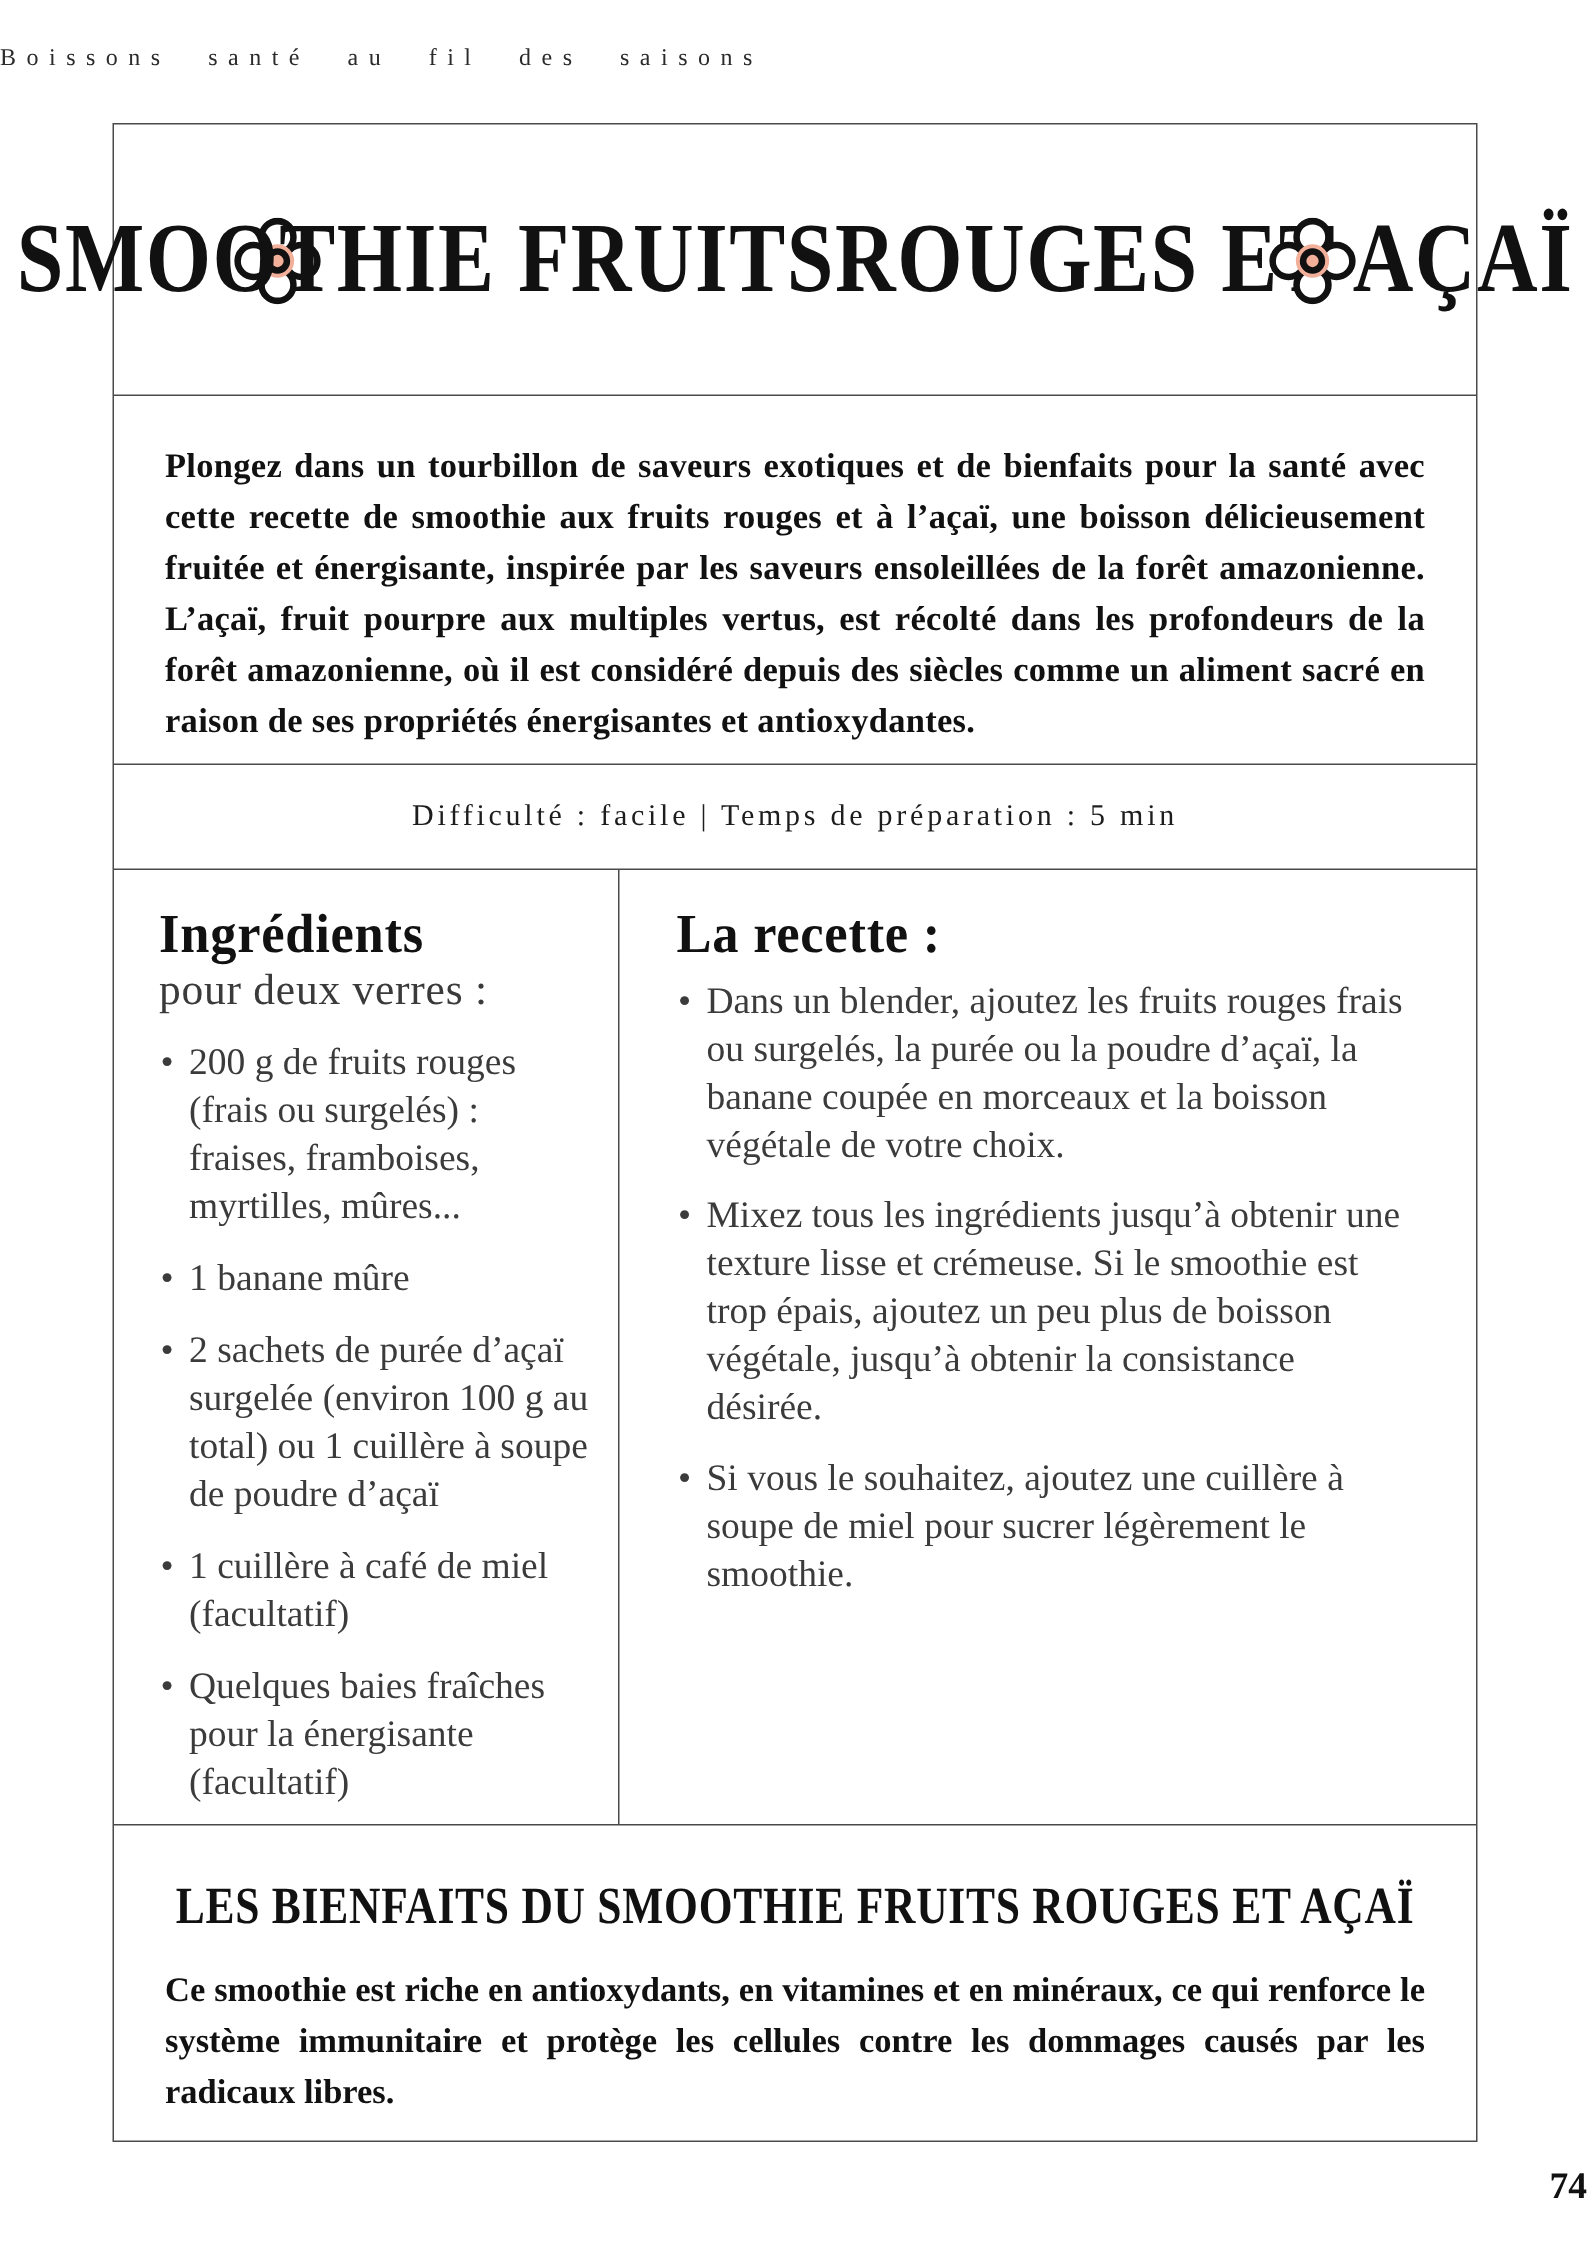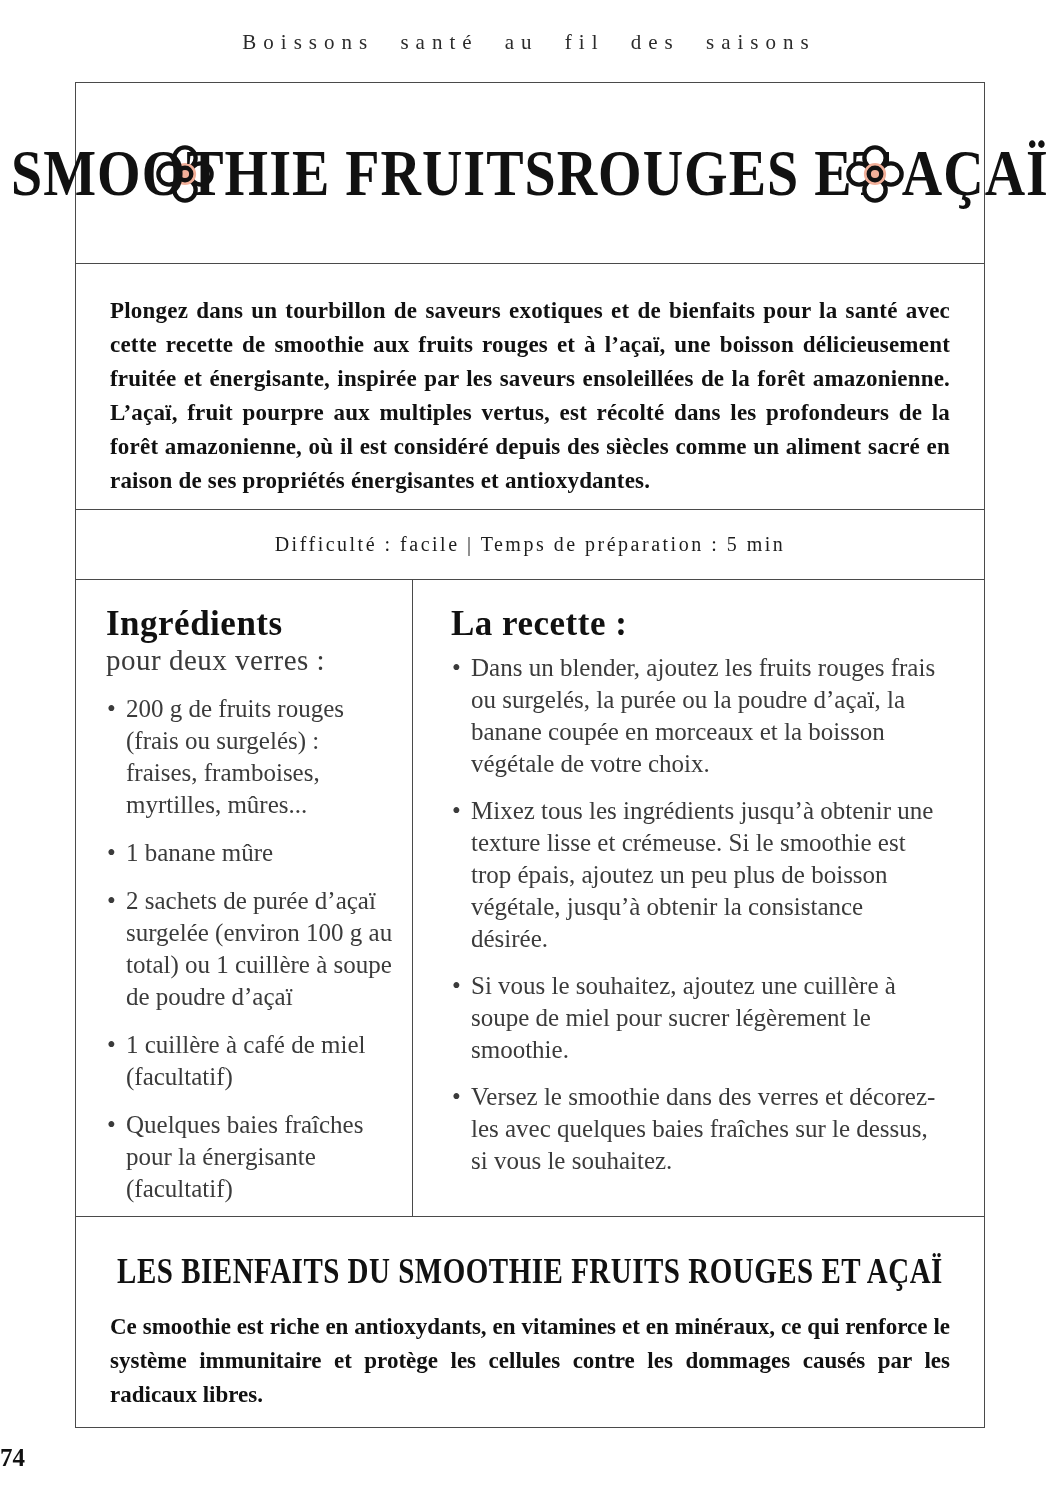--- a/index.html
+++ b/index.html
@@ -7,22 +7,22 @@
     position:relative;
     width:1058px;height:1500px;
     background:#ffffff;
     font-family:"Liberation Serif","DejaVu Serif",serif;
     color:#111;
     overflow:hidden;
   }
   
   .running-header{
     position:absolute;top:30px;left:0;width:100%;
-    text-align:center;
-    font-size:21px;
+    text-align:left;
+    font-size:16px;
     letter-spacing:7px;
     word-spacing:14px;
     color:#2b2b2b;
   }
   
   .recipe-table{
     position:absolute;left:75px;top:82px;width:910px;height:1346px;
     border:1.5px solid #4a4a4a;
     box-sizing:border-box;
     display:flex;flex-direction:column;
@@ -145,21 +145,21 @@
     font-size:23px;
     font-weight:bold;
     line-height:34px;
     text-align:justify;
     margin:0;
   }
 
   
   .page-number{
     position:absolute;bottom:28px;left:0;width:100%;
-    text-align:left;
+    text-align:right;
     font-size:25px;
     font-weight:bold;
     color:#111;
   }
 </style>
 </head>
 <body>
 
 <div class="sheet">
 
@@ -217,21 +217,20 @@
             <li>1 cuillère à café de miel (facultatif)</li>
             <li>Quelques baies fraîches pour la énergisante (facultatif)</li>
           </ul>
       </div>
       <div class="col-recipe">
         <h2 class="section-heading">La recette :</h2>
         <ul class="bullets">
             <li>Dans un blender, ajoutez les fruits rouges frais ou surgelés, la purée ou la poudre d’açaï, la banane coupée en morceaux et la boisson végétale de votre choix.</li>
             <li>Mixez tous les ingrédients jusqu’à obtenir une texture lisse et crémeuse. Si le smoothie est trop épais, ajoutez un peu plus de boisson végétale, jusqu’à obtenir la consistance désirée.</li>
             <li>Si vous le souhaitez, ajoutez une cuillère à soupe de miel pour sucrer légèrement le smoothie.</li>
-            <li>Versez le smoothie dans des verres et décorez-les avec quelques baies fraîches sur le dessus, si vous le souhaitez.</li>
           </ul>
       </div>
     </div>
 
     <div class="row row-benefits">
       <div class="benefits-heading">LES BIENFAITS DU SMOOTHIE FRUITS ROUGES ET AÇAÏ</div>
       <p class="benefits-text">Ce smoothie est riche en antioxydants, en vitamines et en minéraux, ce qui renforce le système immunitaire et protège les cellules contre les dommages causés par les radicaux libres.</p>
     </div>
 
   </div>

